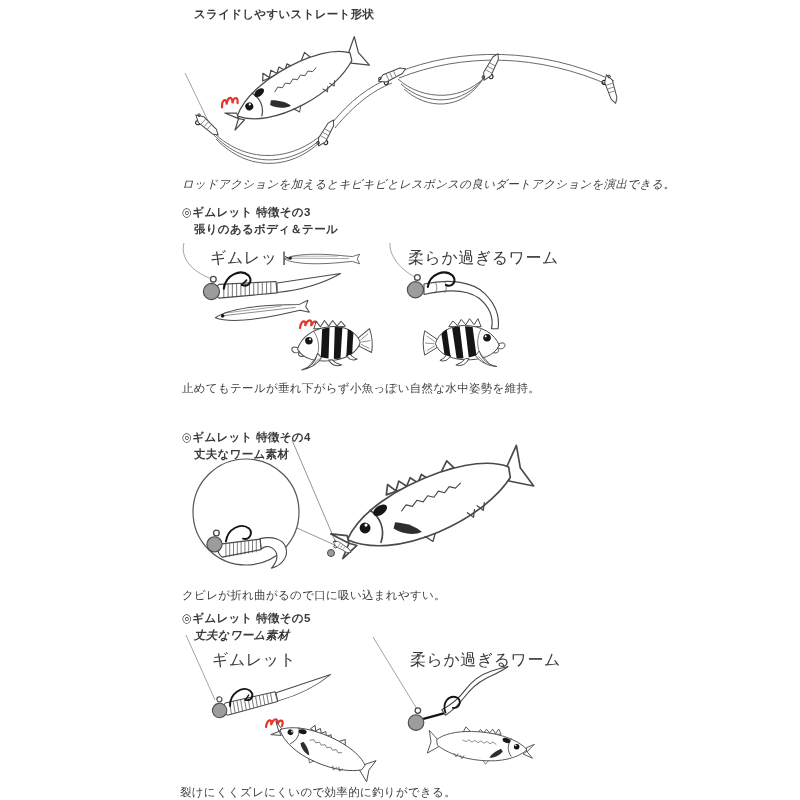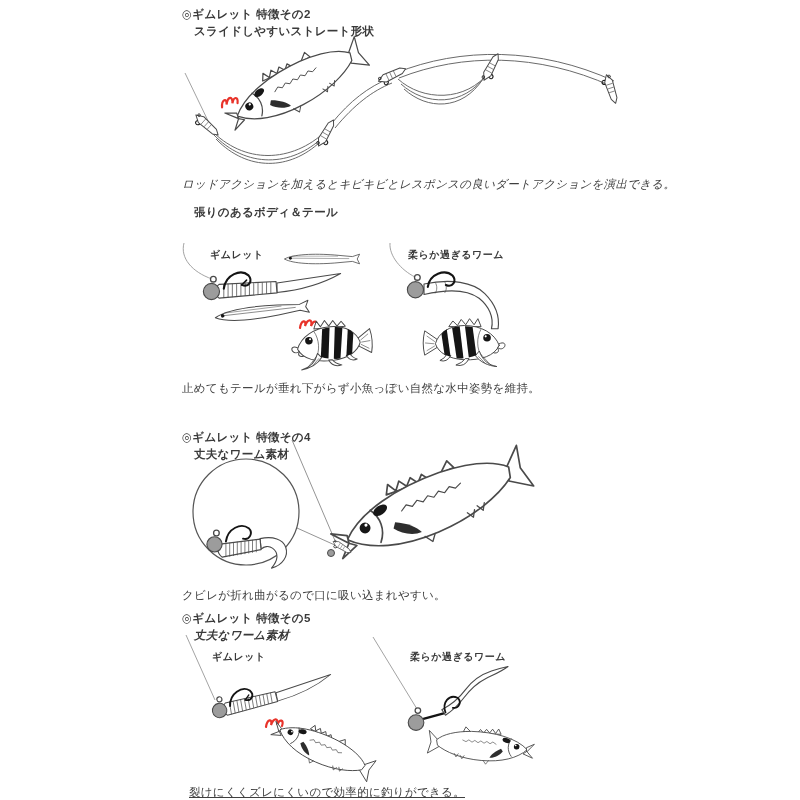--- a/index.html
+++ b/index.html
@@ -4,21 +4,21 @@
 <style>
   html,body{margin:0;padding:0;}
   body{
     width:800px;height:800px;position:relative;background:#ffffff;
     font-family:"Liberation Sans","DejaVu Sans",sans-serif;
     color:#3a3a3a;overflow:hidden;
   }
   .abs{position:absolute;}
   .heading{font-size:11.5px;font-weight:bold;line-height:17px;letter-spacing:0.3px;white-space:nowrap;}
   .caption{font-size:11.5px;font-weight:normal;letter-spacing:0.3px;white-space:nowrap;color:#3f3f3f;}
-  .flabel{font-size:10px;font-weight:bold;letter-spacing:0.5px;white-space:nowrap;color:#3a3a3a;}
+  .flabel{font-size:16px;font-weight:normal;letter-spacing:0.5px;white-space:nowrap;color:#3a3a3a;}
   svg{overflow:visible;display:block;}
 </style>
 </head>
 <body>
 
 <svg width="0" height="0" aria-hidden="true">
   <defs>
 
     <symbol id="sym-mackerel" overflow="visible">
       <g stroke="#4a4a4a" stroke-width="1.3" fill="#fff" stroke-linejoin="round" stroke-linecap="round">
@@ -118,21 +118,20 @@
       <path d="M7,10 C5,14 10,15 11,11" fill="none" stroke="#222" stroke-width="1.1"></path>
     </symbol>
 
     <symbol id="sym-strike" overflow="visible">
       <path d="M1,15 C2,7 8,6 6,13 C9,5 14,6 12,13 C15,6 19,8 17,14" fill="none" stroke="#e8332a" stroke-width="2.2" stroke-linecap="round"></path>
     </symbol>
   </defs>
 </svg>
 
 <div class="abs heading" style="left:182px;top:6px;">
-  <div>◎ギムレット 特徴その2</div>
   <div style="padding-left:12px;text-align:right;">スライドしやすいストレート形状</div>
 </div>
 
 <svg class="abs" style="left:180px;top:45px;" width="440" height="130" viewBox="0 0 440 130">
   <path d="M5,28 L31,82" stroke="#999" stroke-width="0.9" fill="none"></path>
   <g fill="none" stroke="#6a6a6a" stroke-width="1">
     <path d="M30,84 C64,120 112,118 146,86"></path>
     <path d="M33,89 C66,124 112,122 143,92"></path>
     <path d="M36,94 C68,127 110,125 140,97"></path>
     <path d="M152,78 C170,56 188,42 210,33"></path>
@@ -148,20 +147,21 @@
   <use href="#sym-dart-lure" transform="translate(212,30) rotate(-25) translate(-17,-7)"></use>
   <use href="#sym-dart-lure" transform="translate(311,22) rotate(-62) translate(-17,-7)"></use>
   <use href="#sym-dart-lure" transform="translate(431,44) rotate(72) translate(-17,-7)"></use>
   <use href="#sym-mackerel" transform="translate(116,42) rotate(-28) scale(0.95) translate(-80,-30)"></use>
   <use href="#sym-strike" transform="translate(38,48) rotate(-12)"></use>
 </svg>
 
 <div class="abs caption" style="left:182px;top:177px;font-style:italic;">ロッドアクションを加えるとキビキビとレスポンスの良いダートアクションを演出できる。</div>
 
 <div class="abs heading" style="left:182px;top:204px;">
+  <div>◎ギムレット 特徴その3</div>
   <div style="padding-left:12px;font-family:Liberation Mono, monospace;">張りのあるボディ＆テール</div>
 </div>
 
 <svg class="abs" style="left:180px;top:240px;" width="440" height="140" viewBox="0 0 440 140">
   <path d="M4,3 C0,18 12,32 32,39" stroke="#999" stroke-width="0.9" fill="none"></path>
   <path d="M210,3 C209,16 221,30 235,37" stroke="#999" stroke-width="0.9" fill="none"></path>
   <use href="#sym-jig-straight" transform="translate(21,23) scale(0.95)"></use>
   <use href="#sym-bait" transform="translate(142,19) scale(0.8) translate(-50,-9)"></use>
   <use href="#sym-bait" transform="translate(82,72) rotate(-7) translate(-50,-9)"></use>
   <use href="#sym-strike" transform="translate(119,73)"></use>
@@ -203,13 +203,13 @@
   <use href="#sym-jig-straight" transform="translate(26,57) rotate(-10) scale(0.85)"></use>
   <use href="#sym-strike" transform="translate(85,82)"></use>
   <use href="#sym-mackerel" transform="translate(142,120) rotate(24) scale(0.68) translate(-80,-30)"></use>
   <use href="#sym-jig-bent" transform="translate(225,30) scale(0.92)"></use>
   <use href="#sym-mackerel" transform="translate(301,117) rotate(5) scale(-0.67,0.67) translate(-80,-30)"></use>
 </svg>
 
 <div class="abs flabel" style="left:212px;top:650px;">ギムレット</div>
 <div class="abs flabel" style="left:410px;top:650px;">柔らか過ぎるワーム</div>
 
-<div class="abs caption" style="left:189px;top:785px;text-decoration:underline;">裂けにくくズレにくいので効率的に釣りができる。</div>
+<div class="abs caption" style="left:180px;top:785px;">裂けにくくズレにくいので効率的に釣りができる。</div>
 
 </body></html>

